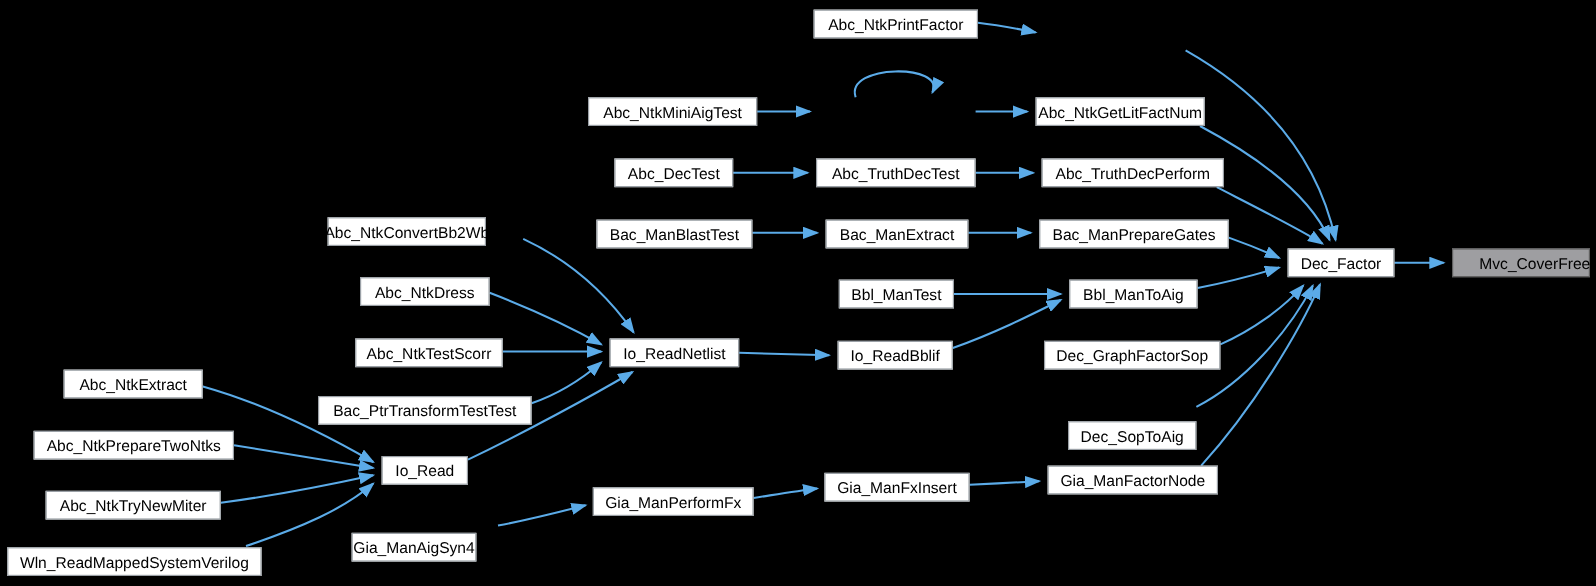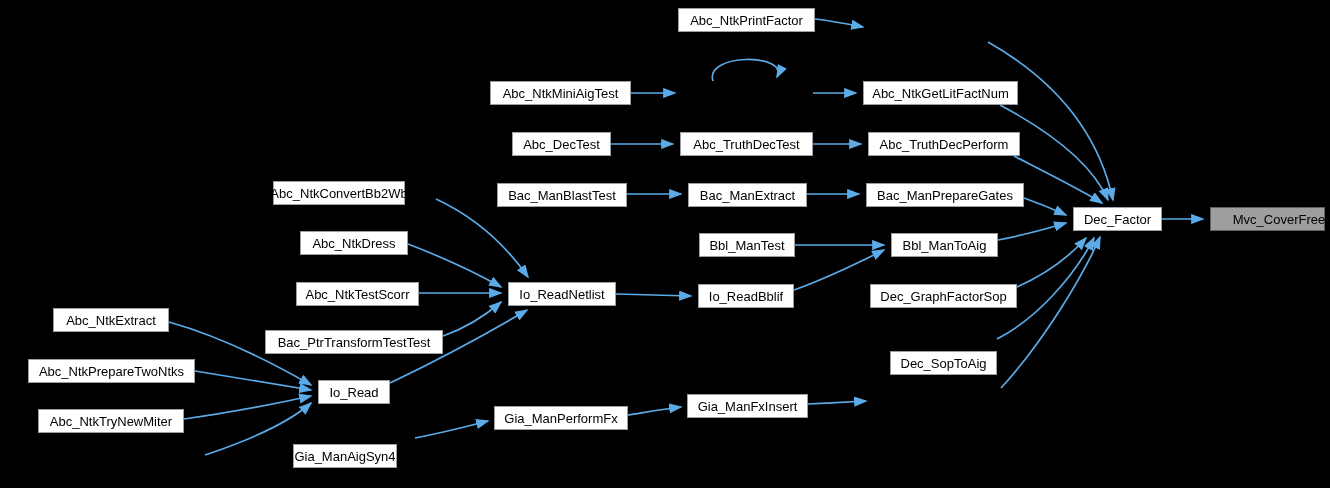--- a/index.html
+++ b/index.html
@@ -57,21 +57,21 @@
     <path class="edge" marker-end="url(#arrow)" d="M205,455 C250,440 287,424 311,403"></path>
     <path class="edge" marker-end="url(#arrow)" d="M415,438 C441,433 465,427 488,421"></path>
     <path class="edge" marker-end="url(#arrow)" d="M628,415 C647,412 664,409 681,407"></path>
     <path class="edge" marker-end="url(#arrow)" d="M808,404 C827,403 848,402 866,401"></path>
     <path class="edge" marker-end="url(#arrow)" d="M1001,388 C1044,341 1083,276 1100,237"></path>
     <path class="edge" marker-end="url(#arrow)" d="M1162,219 L1203,219"></path>
   </svg>
 
   <div class="node" style="left:678px;top:8px;width:137px">Abc_NtkPrintFactor</div>
   <div class="node" style="left:490px;top:81px;width:141px">Abc_NtkMiniAigTest</div>
-  <div class="node" style="left:863px;top:81px;width:155px">Abc_NtkGetLitFactNum</div>
+  <div class="node" style="left:863px;top:81px;width:141px">Abc_NtkGetLitFactNum</div>
   <div class="node" style="left:512px;top:132px;width:99px">Abc_DecTest</div>
   <div class="node" style="left:680px;top:132px;width:133px">Abc_TruthDecTest</div>
   <div class="node" style="left:868px;top:132px;width:152px">Abc_TruthDecPerform</div>
   <div class="node" style="left:688px;top:183px;width:119px">Bac_ManExtract</div>
   <div class="node" style="left:497px;top:183px;width:130px">Bac_ManBlastTest</div>
   <div class="node" style="left:866px;top:183px;width:158px">Bac_ManPrepareGates</div>
   <div class="node" style="left:273px;top:181px;width:132px">Abc_NtkConvertBb2Wb</div>
   <div class="node" style="left:300px;top:231px;width:108px">Abc_NtkDress</div>
   <div class="node" style="left:699px;top:233px;width:96px">Bbl_ManTest</div>
   <div class="node" style="left:891px;top:233px;width:107px">Bbl_ManToAig</div>
@@ -80,17 +80,19 @@
   <div class="node" style="left:698px;top:284px;width:96px">Io_ReadBblif</div>
   <div class="node" style="left:870px;top:284px;width:147px">Dec_GraphFactorSop</div>
   <div class="node" style="left:53px;top:308px;width:116px">Abc_NtkExtract</div>
   <div class="node" style="left:265px;top:330px;width:178px">Bac_PtrTransformTestTest</div>
   <div class="node" style="left:890px;top:351px;width:107px">Dec_SopToAig</div>
   <div class="node" style="left:28px;top:359px;width:167px">Abc_NtkPrepareTwoNtks</div>
   <div class="node" style="left:318px;top:380px;width:72px">Io_Read</div>
   <div class="node" style="left:38px;top:409px;width:146px">Abc_NtkTryNewMiter</div>
   <div class="node" style="left:494px;top:406px;width:134px">Gia_ManPerformFx</div>
   <div class="node" style="left:687px;top:394px;width:121px">Gia_ManFxInsert</div>
+  <div class="node" style="left:873px;top:388px;width:142px">Gia_ManFactorNode</div>
   <div class="node" style="left:293px;top:444px;width:104px">Gia_ManAigSyn4</div>
+  <div class="node" style="left:6px;top:456px;width:212px">Wln_ReadMappedSystemVerilog</div>
   <div class="node" style="left:1073px;top:207px;width:89px">Dec_Factor</div>
   <div class="node node--current" style="left:1210px;top:207px;width:115px">Mvc_CoverFree</div>
 
 </div>
 
 </body></html>

